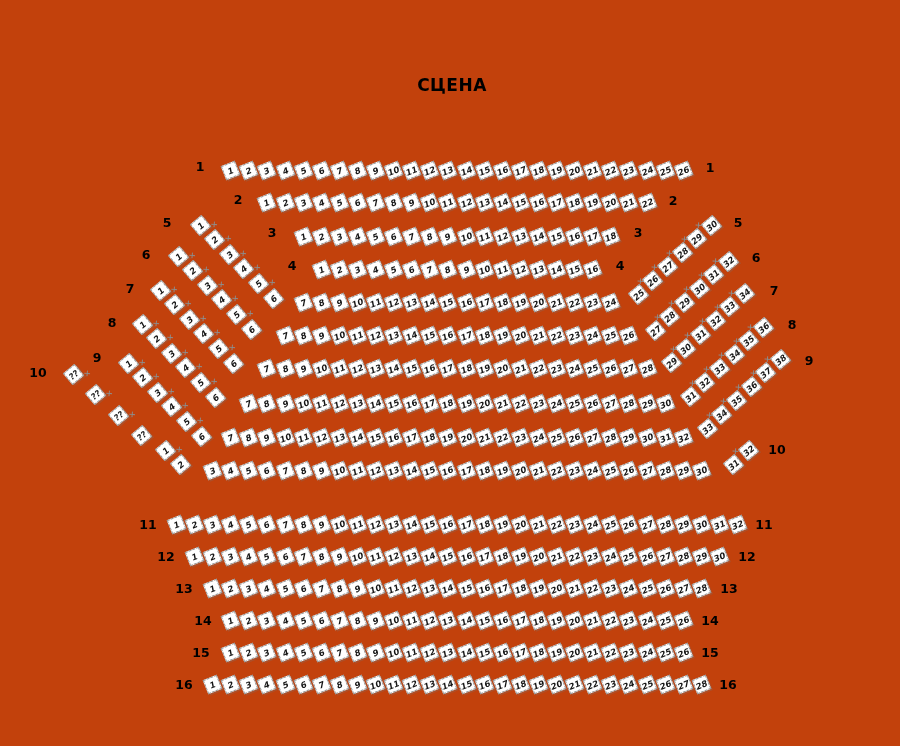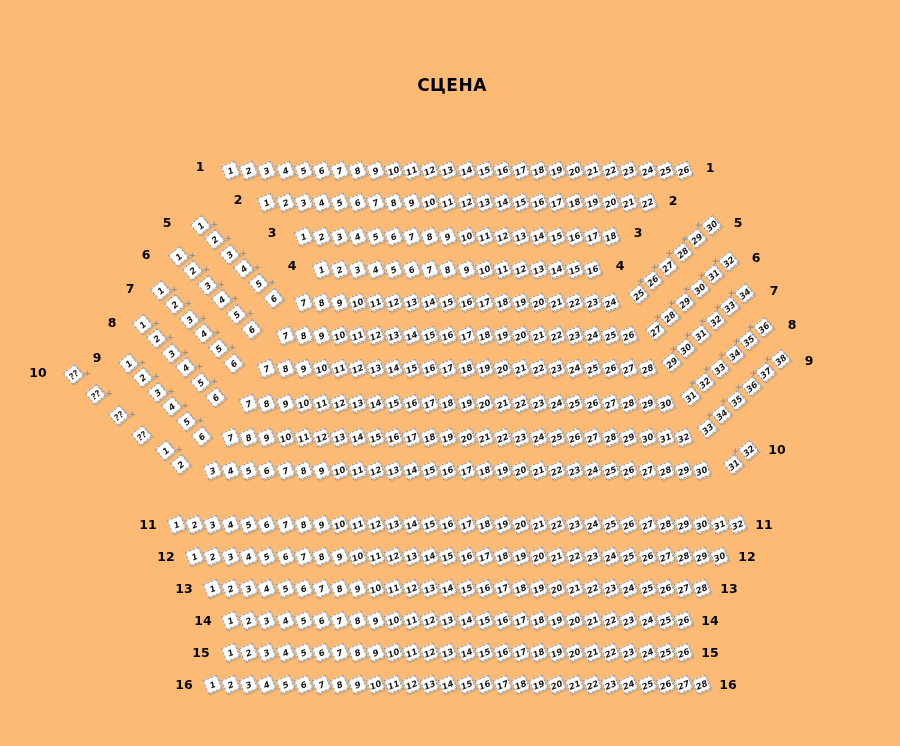--- a/index.html
+++ b/index.html
@@ -1,17 +1,17 @@
 <!DOCTYPE html>
 <html><head>
 <meta charset="utf-8">
 <style>
   html,body{margin:0;padding:0;background:#fff;}
   body{width:900px;height:746px;overflow:hidden;font-family:"DejaVu Sans",sans-serif;}
-  .map{position:relative;width:900px;height:746px;background:#fdba74;}
+  .map{position:relative;width:900px;height:746px;background:#c2410c;}
   .stage-title{
     position:absolute;left:452px;top:85px;transform:translate(-50%,-50%);
     font-weight:bold;font-size:17px;letter-spacing:.5px;color:#000;white-space:nowrap;
   }
   .rlabel{
     position:absolute;transform:translate(-50%,-50%);
     font-weight:bold;font-size:12.5px;color:#000;white-space:nowrap;
   }
   .seat{
     position:absolute;width:15px;height:15px;box-sizing:border-box;

